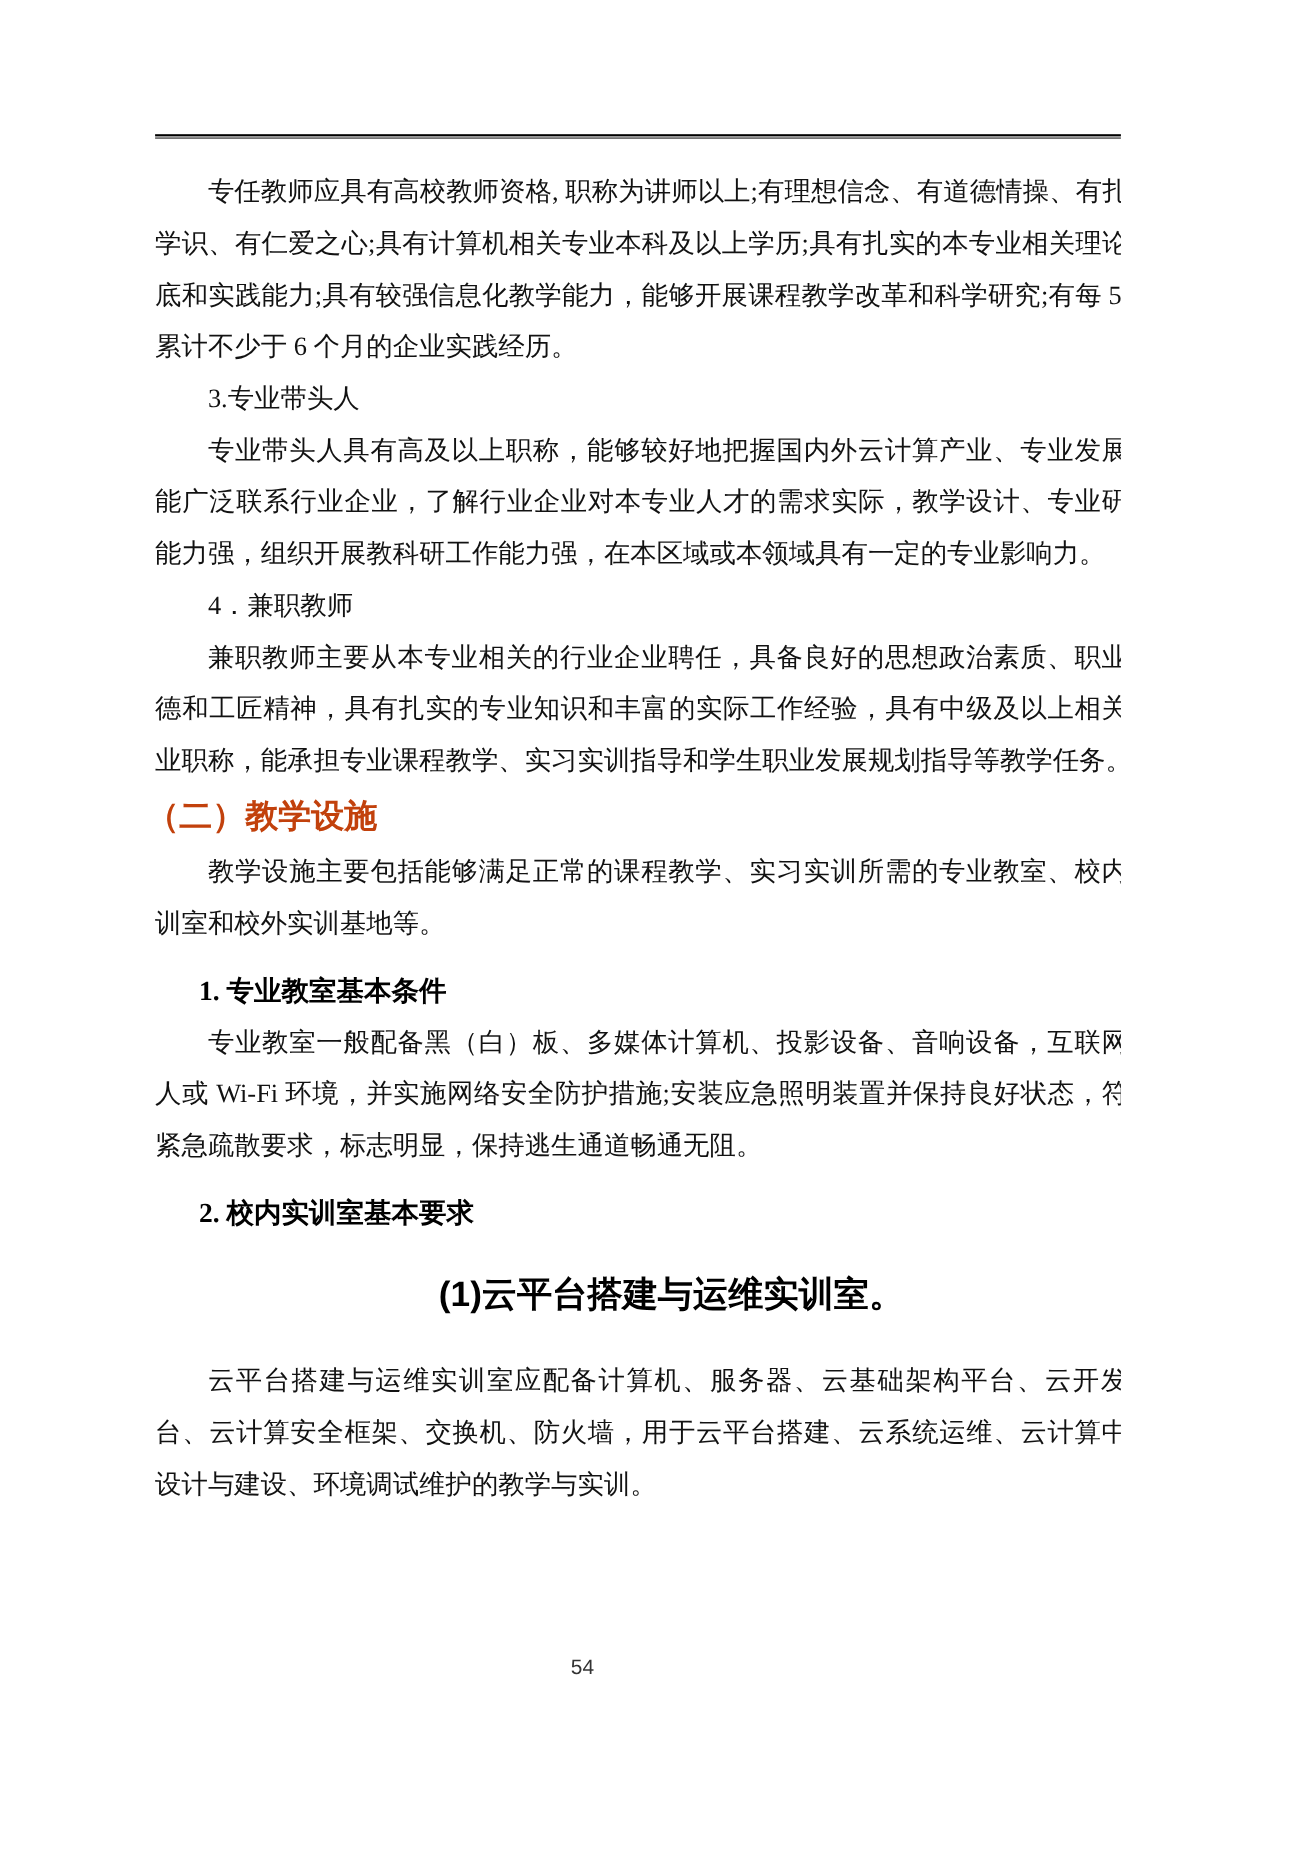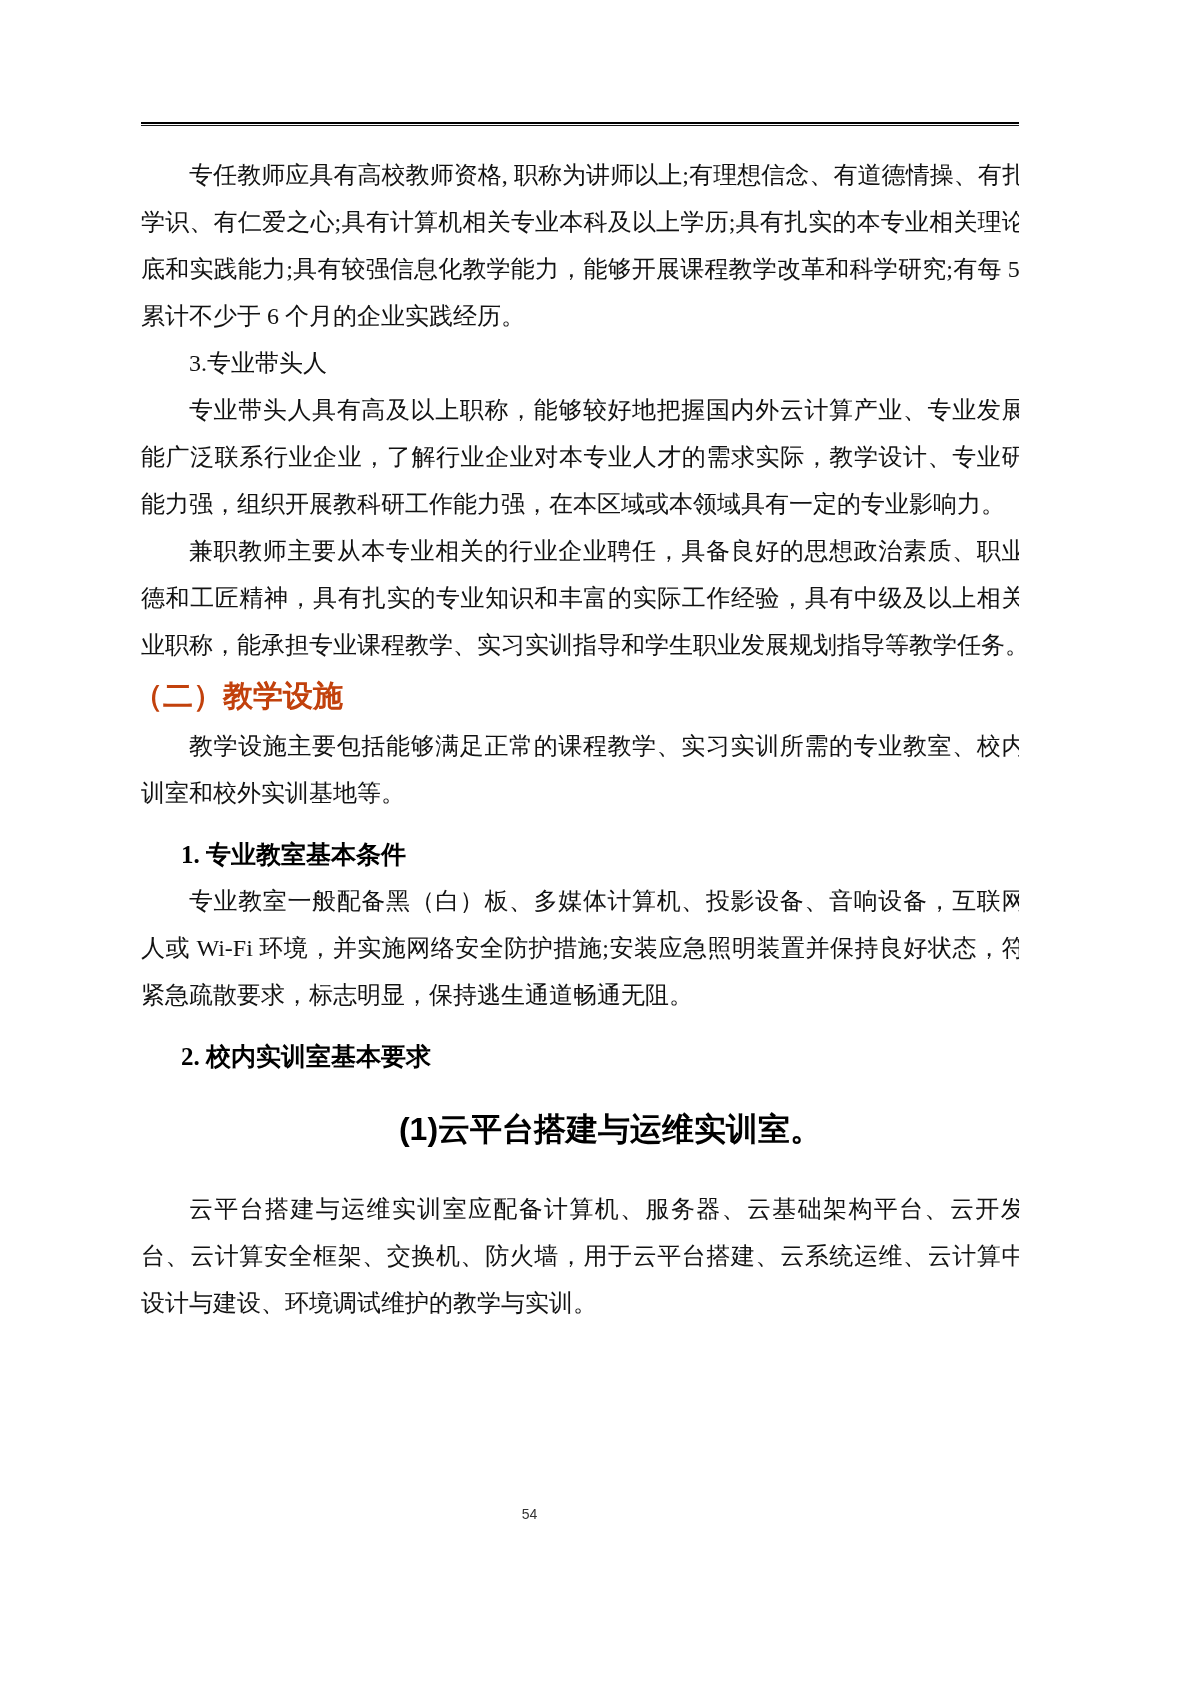--- a/index.html
+++ b/index.html
@@ -82,38 +82,39 @@
   }
   .page-number {
     position: absolute;
     top: 1506px;
     left: 0;
     width: 100%;
     box-sizing: border-box;
     padding-left: 40px;
     text-align: center;
     font-family: "Liberation Sans", "DejaVu Sans", sans-serif;
-    font-size: 14px;
+    font-size: 19px;
     color: #333333;
   }
 </style>
 </head>
 <body>
 
 <div class="page">
   <div class="content">
 
     <div class="header-rule"></div>
 
     <p class="body-text para first-para">专任教师应具有高校教师资格, 职称为讲师以上;有理想信念、有道德情操、有扎实学识、有仁爱之心;具有计算机相关专业本科及以上学历;具有扎实的本专业相关理论功底和实践能力;具有较强信息化教学能力，能够开展课程教学改革和科学研究;有每 5 年累计不少于 6 个月的企业实践经历。</p>
 
     <p class="body-text num-item">3.专业带头人</p>
 
     <p class="body-text para">专业带头人具有高及以上职称，能够较好地把握国内外云计算产业、专业发展，能广泛联系行业企业，了解行业企业对本专业人才的需求实际，教学设计、专业研究能力强，组织开展教科研工作能力强，在本区域或本领域具有一定的专业影响力。</p>
 
+    <p class="body-text num-item">4．兼职教师</p>
 
     <p class="body-text para">兼职教师主要从本专业相关的行业企业聘任，具备良好的思想政治素质、职业道德和工匠精神，具有扎实的专业知识和丰富的实际工作经验，具有中级及以上相关专业职称，能承担专业课程教学、实习实训指导和学生职业发展规划指导等教学任务。</p>
 
     <h2 class="section-heading">（二）教学设施</h2>
 
     <p class="body-text para">教学设施主要包括能够满足正常的课程教学、实习实训所需的专业教室、校内实训室和校外实训基地等。</p>
 
     <h3 class="sub-heading">1. 专业教室基本条件</h3>
 
     <p class="body-text para">专业教室一般配备黑（白）板、多媒体计算机、投影设备、音响设备，互联网接人或 Wi-Fi 环境，并实施网络安全防护措施;安装应急照明装置并保持良好状态，符合紧急疏散要求，标志明显，保持逃生通道畅通无阻。</p>

